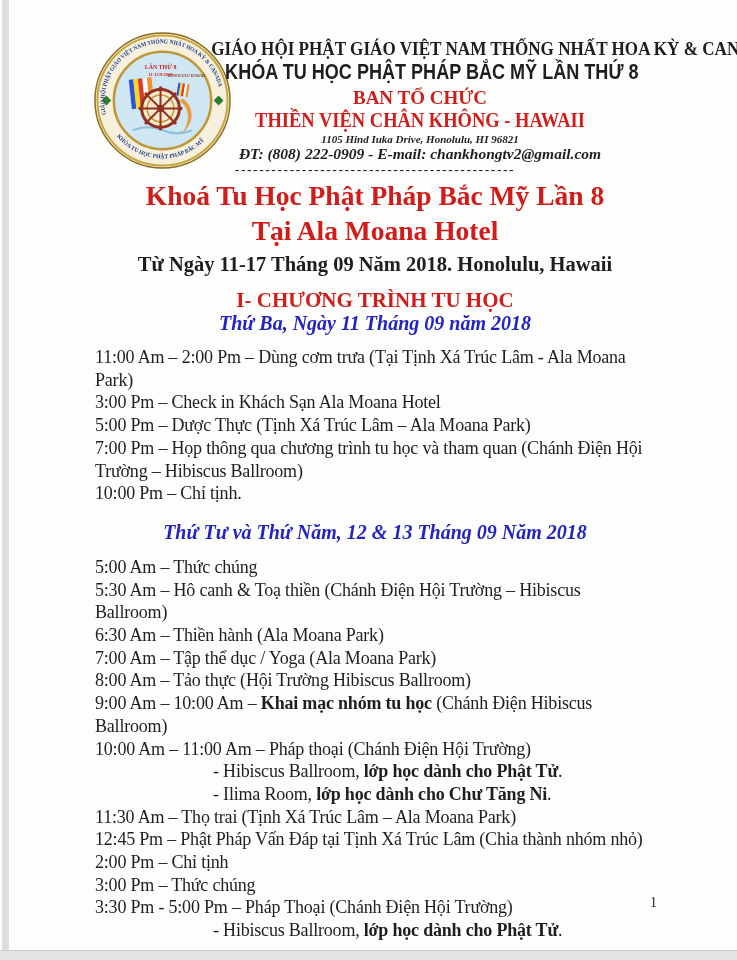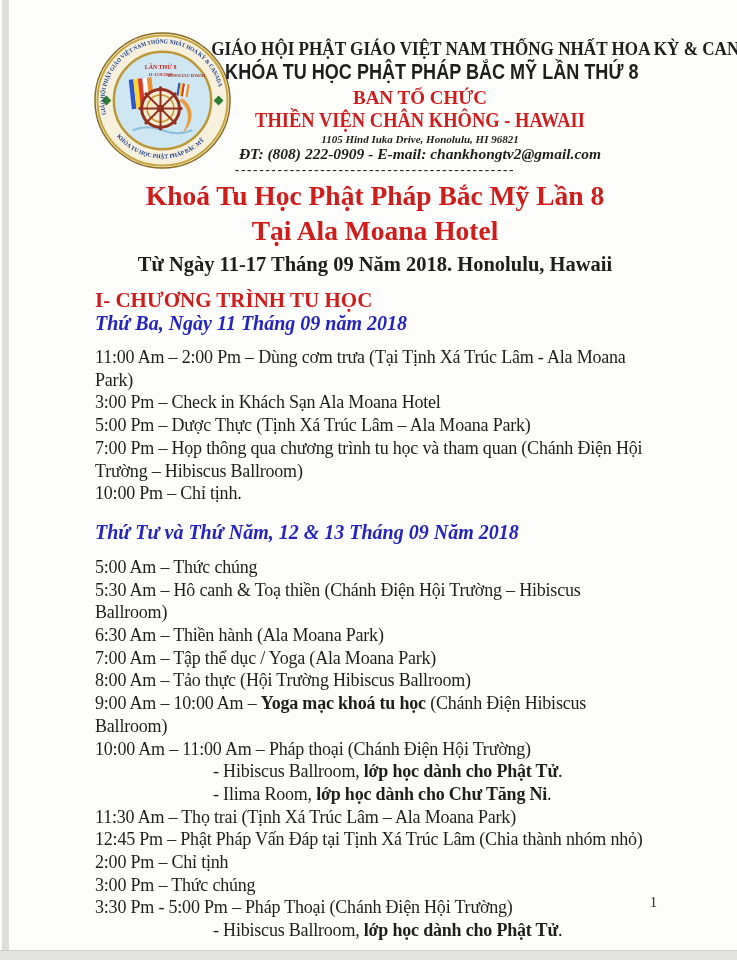--- a/index.html
+++ b/index.html
@@ -18,22 +18,22 @@
   .event-line{ font-family:"Liberation Sans", sans-serif; font-size:21.5px; font-weight:bold; transform:scaleX(0.84); transform-origin:center; white-space:nowrap; margin-top:1px; }
   .committee { font-size:19px; font-weight:bold; color:var(--red,#cf1d1c); margin-top:3px; }
   .org-name  { font-size:21px; font-weight:bold; color:var(--red,#cf1d1c); transform:scaleX(0.88); transform-origin:center; white-space:nowrap; }
   .address   { font-size:11px; font-weight:bold; font-style:italic; margin-top:1px; }
   .contact   { font-size:15.5px; font-weight:bold; font-style:italic; }
 
   .content { position:absolute; left:95px; top:161px; width:560px; }
   .divider { text-align:center; font-weight:bold; font-size:13.5px; line-height:17px; letter-spacing:1.6px; white-space:nowrap; overflow:hidden; }
   .title1, .title2 { text-align:center; font-size:27.5px; font-weight:bold; color:var(--red,#cf1d1c); line-height:35px; }
   .title3 { text-align:center; font-size:20.5px; font-weight:bold; line-height:25px; margin-top:4px; }
-  .section-heading { font-size:21px; font-weight:bold; color:var(--red,#cf1d1c); line-height:23px; margin-top:12px; }
-  .day-heading { text-align:left; font-size:20px; font-weight:bold; font-style:italic; color:var(--blue,#2424c0); line-height:23px; }
+  .section-heading { text-align:center; font-size:21px; font-weight:bold; color:var(--red,#cf1d1c); line-height:23px; margin-top:12px; }
+  .day-heading { text-align:center; font-size:20px; font-weight:bold; font-style:italic; color:var(--blue,#2424c0); line-height:23px; }
   .day-heading.day2 { margin-top:16px; }
   .sched { margin-top:11px; font-size:18px; line-height:22.7px; letter-spacing:-0.2px; }
   .sched.sched2 { margin-top:12px; }
   .sched-line { }
   .sched-line.indent { margin-left:118px; }
   .sched-line .b { font-weight:bold; }
   .page-number { position:absolute; left:650px; top:895px; font-size:14px; }
 </style>
 </head>
 <body>
@@ -123,21 +123,21 @@
         <div class="sched-line"><span>7:00 Pm – Họp thông qua chương trình tu học và tham quan (Chánh Điện Hội Trường – Hibiscus Ballroom)</span></div>
         <div class="sched-line"><span>10:00 Pm – Chỉ tịnh.</span></div>
       </div>
     <div class="day-heading day2">Thứ Tư và Thứ Năm, 12 &amp; 13 Tháng 09 Năm 2018</div>
     <div class="sched sched2">
         <div class="sched-line"><span>5:00 Am – Thức chúng</span></div>
         <div class="sched-line"><span>5:30 Am – Hô canh &amp; Toạ thiền (Chánh Điện Hội Trường – Hibiscus Ballroom)</span></div>
         <div class="sched-line"><span>6:30 Am – Thiền hành (Ala Moana Park)</span></div>
         <div class="sched-line"><span>7:00 Am – Tập thể dục / Yoga (Ala Moana Park)</span></div>
         <div class="sched-line"><span>8:00 Am – Tảo thực (Hội Trường Hibiscus Ballroom)</span></div>
-        <div class="sched-line"><span>9:00 Am – 10:00 Am – </span><span class="b">Yoga mạc khoá tu học</span><span> (Chánh Điện Hibiscus Ballroom)</span></div>
+        <div class="sched-line"><span>9:00 Am – 10:00 Am – </span><span class="b">Khai mạc nhóm tu học</span><span> (Chánh Điện Hibiscus Ballroom)</span></div>
         <div class="sched-line"><span>10:00 Am – 11:00 Am – Pháp thoại (Chánh Điện Hội Trường)</span></div>
         <div class="sched-line indent"><span>- Hibiscus Ballroom, </span><span class="b">lớp học dành cho Phật Tử</span><span>.</span></div>
         <div class="sched-line indent"><span>- Ilima Room, </span><span class="b">lớp học dành cho Chư Tăng Ni</span><span>.</span></div>
         <div class="sched-line"><span>11:30 Am – Thọ trai (Tịnh Xá Trúc Lâm – Ala Moana Park)</span></div>
         <div class="sched-line"><span>12:45 Pm – Phật Pháp Vấn Đáp tại Tịnh Xá Trúc Lâm (Chia thành nhóm nhỏ)</span></div>
         <div class="sched-line"><span>2:00 Pm – Chỉ tịnh</span></div>
         <div class="sched-line"><span>3:00 Pm – Thức chúng</span></div>
         <div class="sched-line"><span>3:30 Pm - 5:00 Pm – Pháp Thoại (Chánh Điện Hội Trường)</span></div>
         <div class="sched-line indent"><span>- Hibiscus Ballroom, </span><span class="b">lớp học dành cho Phật Tử</span><span>.</span></div>
       </div>

